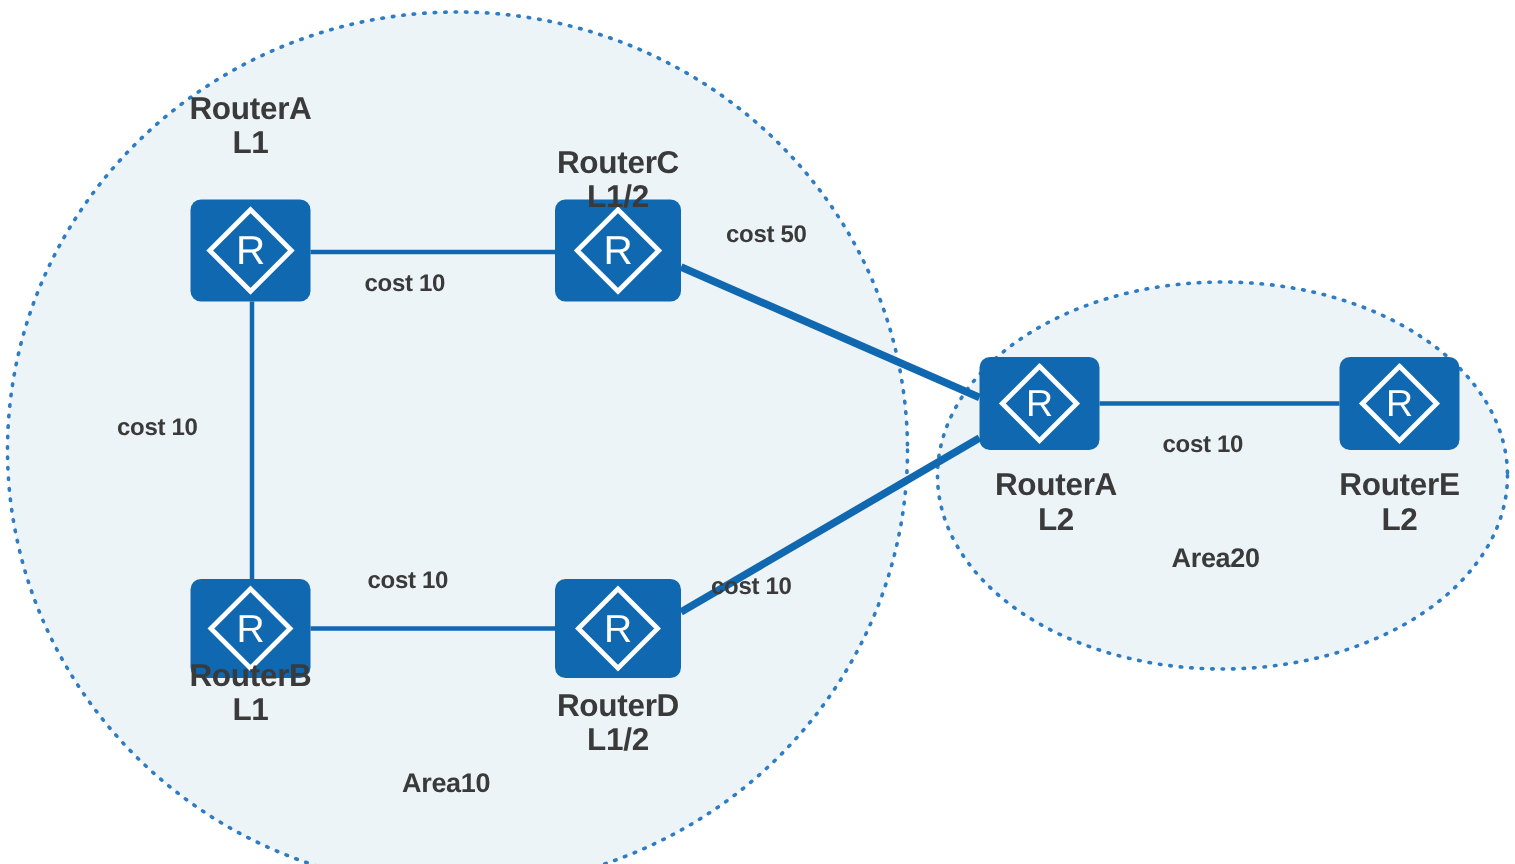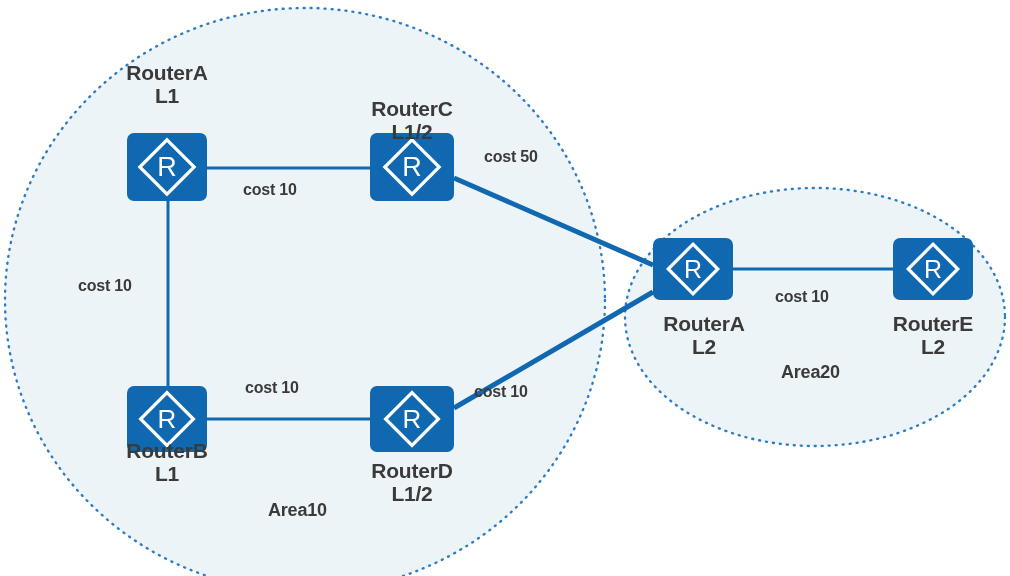--- a/index.html
+++ b/index.html
@@ -101,21 +101,21 @@
         </g>
         <g>
           <rect x="893" y="238" width="80" height="62" rx="7" ry="7" fill="#1068B0"></rect>
           <polygon points="933,244.2 957.8,269 933,293.8 908.2,269" fill="none" stroke="#ffffff" stroke-width="3.2" stroke-linejoin="miter"></polygon>
           <text x="933" y="269" fill="#ffffff" text-anchor="middle" dominant-baseline="central" font-family="&quot;Liberation Sans&quot;, sans-serif" font-size="25" font-weight="normal">R</text>
         </g>
       </g>
   </svg>
 
   <div id="labels-layer">
-      <div class="area-label" style="left: 268px; top: 500px;">Area10</div>
+      <div class="area-label" style="left: 268px; top: 512px;">Area10</div>
       <div class="area-label" style="left: 781px; top: 362px;">Area20</div>
       <div class="edge-label" style="left: 243px; top: 181px;">cost 10</div>
       <div class="edge-label" style="left: 78px; top: 277px;">cost 10</div>
       <div class="edge-label" style="left: 245px; top: 379px;">cost 10</div>
       <div class="edge-label" style="left: 484px; top: 148px;">cost 50</div>
       <div class="edge-label" style="left: 474px; top: 383px;">cost 10</div>
       <div class="edge-label" style="left: 775px; top: 288px;">cost 10</div>
       <div class="node-label" style="left: 77px; top: 62px; width: 180px;"><span>RouterA</span><span class="lvl">L1</span></div>
       <div class="node-label" style="left: 322px; top: 62px; width: 180px; margin-top: 36px;"><span>RouterC</span><span class="lvl">L1/2</span></div>
       <div class="node-label" style="left: 77px; top: 440px; width: 180px;"><span>RouterB</span><span class="lvl">L1</span></div>

